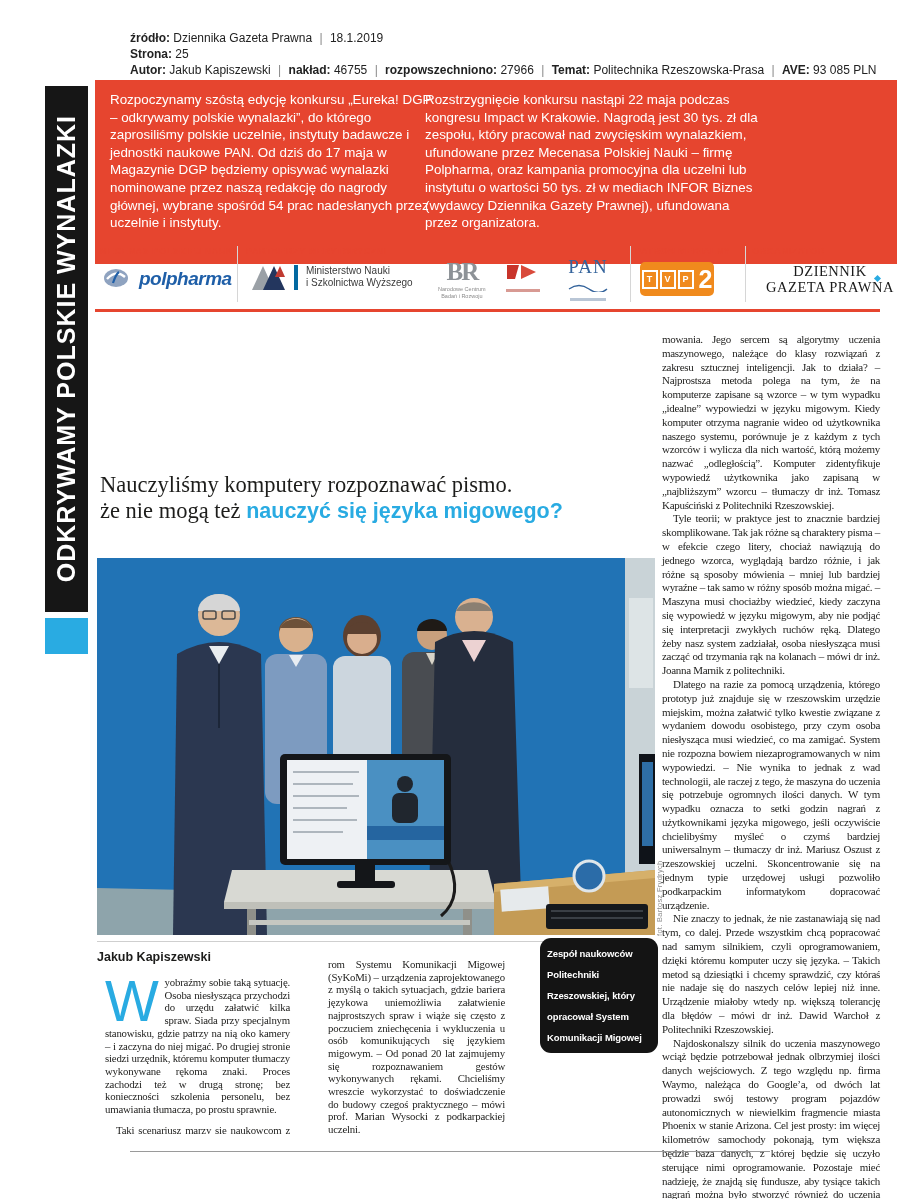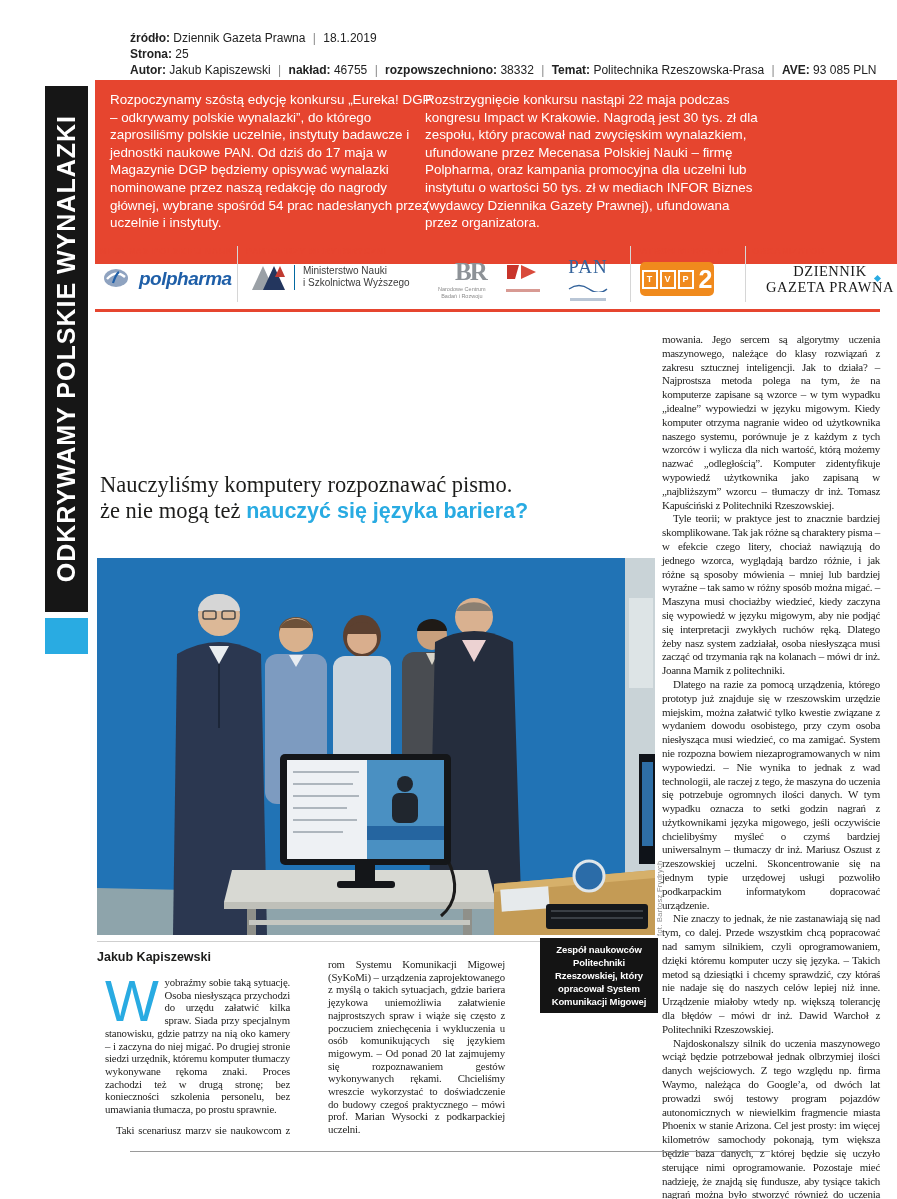--- a/index.html
+++ b/index.html
@@ -22,23 +22,23 @@
   .banner-col.left{left:15px;top:11px;width:325px;}
   .banner-col.right{left:330px;top:11px;width:335px;}
   .badge{position:absolute;left:658px;top:8px;width:120px;height:136px;}
   
   .plabel{position:absolute;font-size:9px;font-weight:bold;letter-spacing:.6px;color:#e6452f;}
   .plabel-rule{position:absolute;height:1px;background:#e6452f;top:257px;}
   .pdivider{position:absolute;top:246px;height:56px;width:1px;background:#d6d6d6;}
   .polpharma{position:absolute;left:103px;top:268px;display:flex;align-items:flex-start;gap:10px;}
   .polpharma .word{font-style:italic;font-weight:bold;font-size:19px;color:#1f5fa8;letter-spacing:-.5px;}
   .ministry{position:absolute;left:250px;top:262px;display:flex;align-items:center;gap:8px;}
-  .ministry .txt{font-size:10px;line-height:12.5px;color:#3a3a3a;border-left:1px solid #0369a1;padding-left:8px;}
+  .ministry .txt{font-size:10px;line-height:12.5px;color:#3a3a3a;border-left:4px solid #0369a1;padding-left:8px;}
   .ncbr{position:absolute;left:438px;top:258px;text-align:center;}
-  .ncbr .br{font-family:"Liberation Serif",serif;font-size:25px;color:#8d9297;font-weight:bold;letter-spacing:-2px;text-align:right;}
+  .ncbr .br{font-family:"Liberation Serif",serif;font-size:25px;color:#8d9297;font-weight:bold;letter-spacing:-2px;}
   .ncbr .cap{font-size:5.5px;color:#8a8a8a;line-height:6.5px;}
   .patent{position:absolute;left:506px;top:262px;text-align:center;}
   .patent .microbar{width:34px;height:3px;background:#d89a93;margin:3px auto 0;}
   .pan{position:absolute;left:562px;top:256px;text-align:center;width:52px;}
   .pan .word{font-family:"Liberation Serif",serif;font-size:19px;color:#35649c;letter-spacing:1px;}
   .pan .microbar{width:36px;height:3px;background:#b9c6d6;margin:2px auto 0;}
   .tvp2{position:absolute;left:640px;top:262px;width:74px;height:34px;background:#f08a1d;border-radius:5px;
         display:flex;align-items:center;justify-content:center;gap:2px;}
   .tvp2 .box{width:12px;height:15px;border:2px solid #fff;display:flex;align-items:center;justify-content:center;
         font-size:9px;font-weight:bold;color:#fff;}
@@ -52,21 +52,21 @@
         letter-spacing:-2.5px;color:#1d1d1b;}
   .lead{position:absolute;left:100px;top:472px;font-family:"Liberation Serif",serif;font-size:22.5px;
         line-height:25.5px;color:#1d1d1b;}
   .lead .blue{font-family:"Liberation Sans",sans-serif;font-weight:bold;color:#29abe2;font-size:21.5px;}
   
   .photo{position:absolute;left:97px;top:558px;width:558px;height:377px;}
   .photo-rule{position:absolute;left:97px;top:941px;width:558px;height:1px;background:#cfcfcf;}
   .credit{position:absolute;left:655px;top:828px;height:108px;writing-mode:vertical-rl;transform:rotate(180deg);
         font-size:7.5px;color:#8f8f8f;letter-spacing:.3px;}
   .caption{position:absolute;right:239px;top:938px;width:104px;background:#141414;color:#fff;
-        font-size:9.5px;font-weight:bold;line-height:13px;text-align:center;padding:5px 7px;letter-spacing:-.1px;}
+        font-size:9.5px;font-weight:bold;line-height:21px;text-align:left;padding:5px 7px;letter-spacing:-.1px;border-radius:11px;}
   
   .byline{position:absolute;left:97px;top:950px;font-size:12.5px;font-weight:bold;color:#1d1d1b;}
   .bodycol{position:absolute;font-family:"Liberation Serif",serif;font-size:10.8px;line-height:12.7px;
         text-align:justify;color:#1d1d1b;letter-spacing:-.2px;}
   .bodycol p{margin:8px;}
   .bodycol p.ind{text-indent:11px;}
   .col1{left:97px;top:968px;width:201px;height:166px;overflow:hidden;}
   .col2{left:320px;top:950px;width:193px;height:196px;overflow:hidden;}
   .dropcap{float:left;font-family:"Liberation Sans",sans-serif;font-size:57px;line-height:46px;
         color:#29abe2;margin:2px 6px 0 0;}
@@ -81,37 +81,37 @@
         line-height:16px;color:#8a8a8a;}
 </style>
 </head>
 <body>
 
 <div class="page">
 
   <header class="meta">
     <div>
       <b>źródło:</b>
-      <span>Dziennik Gazeta Prawna</span>
+      <span>Dziennika Gazeta Prawna</span>
       <span class="sep">|</span>
       <span>18.1.2019</span>
     </div>
     <div>
       <b>Strona:</b>
       <span>25</span>
     </div>
     <div>
       <b>Autor:</b>
       <span>Jakub Kapiszewski</span>
       <span class="sep">|</span>
       <b>nakład:</b>
       <span>46755</span>
       <span class="sep">|</span>
       <b>rozpowszechniono:</b>
-      <span>38332</span>
+      <span>27966</span>
       <span class="sep">|</span>
       <b>Temat:</b>
       <span>Politechnika Rzeszowska-Prasa</span>
       <span class="sep">|</span>
       <b>AVE:</b>
       <span>93 085 PLN</span>
     </div>
   </header>
   <div class="meta-rule"></div>
 
@@ -191,21 +191,21 @@
     <div>DZIENNIK</div>
     <div>GAZETA PRAWNA</div>
     <span class="dgp-diamond"></span>
   </div>
 
   <div class="red-rule"></div>
 
   <div class="lead">
     <div>Nauczyliśmy komputery rozpoznawać pismo.</div>
     <div>
-      <span>że nie mogą też </span><span class="blue">nauczyć się języka bariera?</span>
+      <span>że nie mogą też </span><span class="blue">nauczyć się języka migowego?</span>
     </div>
   </div>
 
   <figure class="photo" style="margin:0;">
     <svg width="558" height="377" viewBox="0 0 558 377">
       <rect width="558" height="377" fill="#2173b5"></rect>
       <rect x="528" y="0" width="30" height="377" fill="#c9d3d7"></rect>
       <rect x="532" y="40" width="24" height="90" fill="#dde4e6"></rect>
       <polygon points="0,330 528,342 558,346 558,377 0,377" fill="#8ea4ab"></polygon>
       <rect x="542" y="196" width="16" height="110" fill="#0f1319"></rect>

